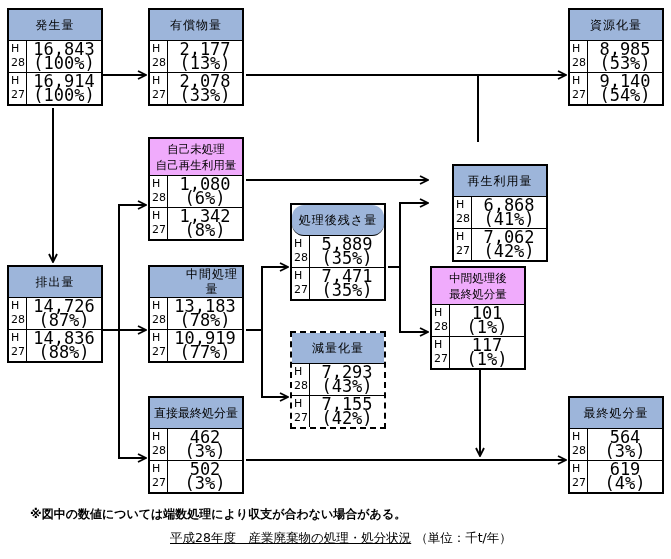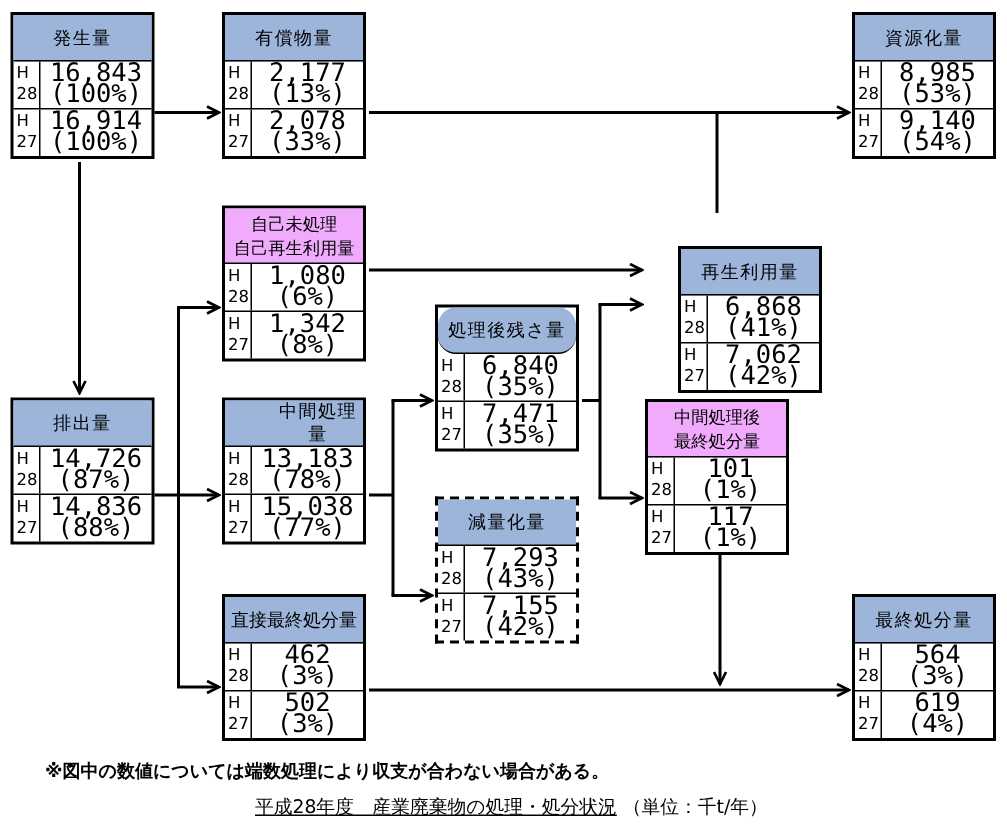--- a/index.html
+++ b/index.html
@@ -123,21 +123,21 @@
     <div class="row">
       <div class="yr"><span>H</span><br><span>27</span></div>
       <div class="val"><span>7,062</span><span class="pct">(42%)</span></div>
     </div>
   </div>
 
   <div class="node" style="left:290px;top:203px;">
     <div class="head one" style="background: rgb(157, 181, 218); border-radius: 12px;">処理後残さ量</div>
     <div class="row">
       <div class="yr"><span>H</span><br><span>28</span></div>
-      <div class="val"><span>6,840</span><span class="pct">(35%)</span></div>
+      <div class="val"><span>5,889</span><span class="pct">(35%)</span></div>
     </div>
     <div class="row">
       <div class="yr"><span>H</span><br><span>27</span></div>
       <div class="val"><span>7,471</span><span class="pct">(35%)</span></div>
     </div>
   </div>
 
   <div class="node" style="left:7px;top:265px;">
     <div class="head one" style="background: rgb(157, 181, 218);">排出量</div>
     <div class="row">
@@ -151,21 +151,21 @@
   </div>
 
   <div class="node" style="left:148px;top:265px;">
     <div class="head one" style="background: rgb(157, 181, 218); padding-left: 32px;">中間処理量</div>
     <div class="row">
       <div class="yr"><span>H</span><br><span>28</span></div>
       <div class="val"><span>13,183</span><span class="pct">(78%)</span></div>
     </div>
     <div class="row">
       <div class="yr"><span>H</span><br><span>27</span></div>
-      <div class="val"><span>15,038</span><span class="pct">(77%)</span></div>
+      <div class="val"><span>10,919</span><span class="pct">(77%)</span></div>
     </div>
   </div>
 
   <div class="node" style="left:430px;top:266px;">
     <div class="head two" style="background: #f0abfc;">
         <span><span>中間処理後</span><br><span>最終処分量</span></span>
       </div>
     <div class="row">
       <div class="yr"><span>H</span><br><span>28</span></div>
       <div class="val"><span>101</span><span class="pct">(1%)</span></div>

